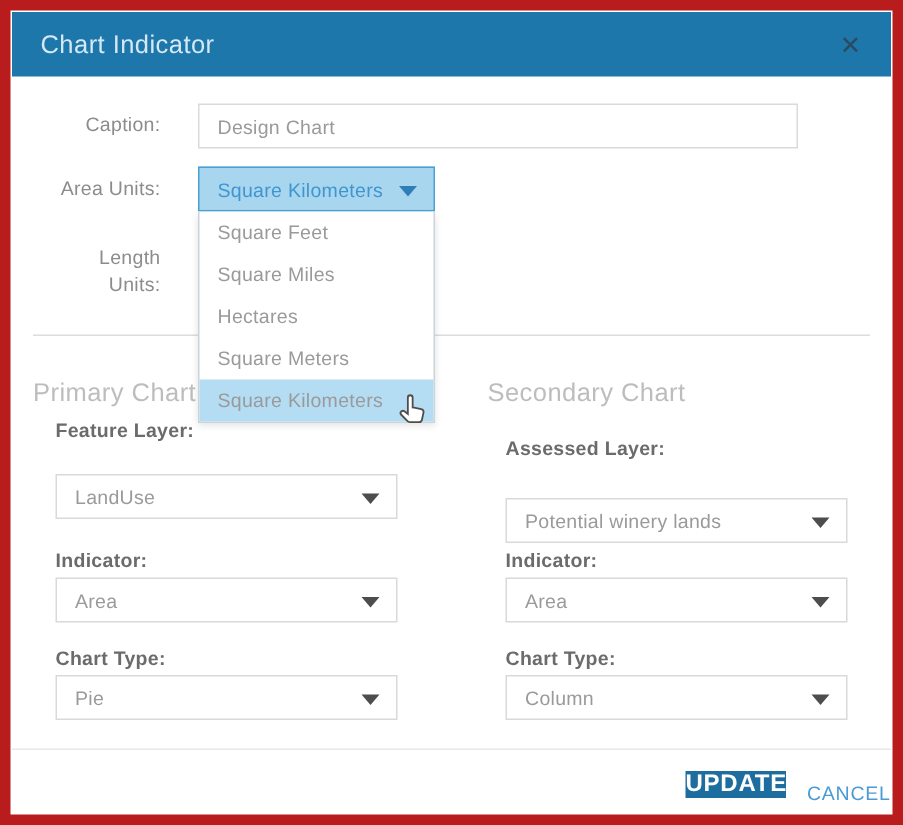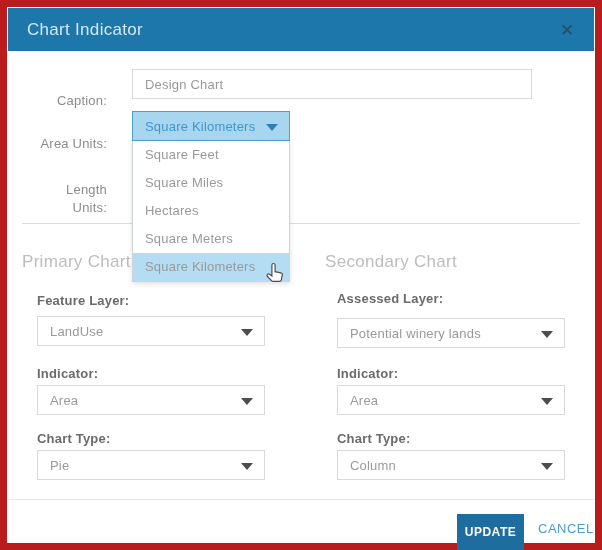--- a/index.html
+++ b/index.html
@@ -22,21 +22,21 @@
   .close-btn {
     position: absolute; right: 14px; top: 9px; width: 26px; height: 26px;
     display: flex; align-items: center; justify-content: center;
     color: #2b4b60; font-size: 17px; cursor: pointer; background: none; border: none;
     font-family: "Liberation Sans", sans-serif;
   }
 
   
   .field-label {
     position: absolute; left: 0; width: 100px; text-align: right;
-    color: #8c8c8c; font-size: 13px; letter-spacing: .2px; margin-top: 18px;
+    color: #8c8c8c; font-size: 13px; letter-spacing: .2px;
   }
   .caption-input {
     position: absolute; left: 125px; top: 62px; width: 400px; height: 30px;
     border: 1px solid #dadada; color: #9a9a9a; font-size: 13px; letter-spacing: .2px;
     padding: 0 12px; font-family: "Liberation Sans", sans-serif; outline: none; background: #fff;
   }
 
   
   .units-select {
     position: absolute; left: 125px; top: 104px; width: 158px; height: 30px;
@@ -83,22 +83,22 @@
     position: absolute; right: 11px; top: 12px; width: 0; height: 0;
     border-left: 6px solid transparent; border-right: 6px solid transparent;
     border-top: 7px solid #4d4d4d;
   }
   .col-primary { left: 30px; }
   .col-secondary { left: 330px; }
 
   
   .footer-divider { position: absolute; left: 1px; right: 1px; top: 492px; height: 1px; background: #e8e8e8; }
   .update-btn {
-    position: absolute; left: 450px; top: 507px; width: 67px; height: 36px;
-    background: #1e6d9f; color: #fff; border: none; font-size: 12px; font-weight: bold;
+    position: absolute; left: 450px; top: 507px; width: 67px; height: 18px;
+    background: #1e6d9f; color: #fff; border: none; font-size: 16px; font-weight: bold;
     letter-spacing: .5px; cursor: pointer; font-family: "Liberation Sans", sans-serif;
   }
   .cancel-link {
     position: absolute; left: 531px; top: 514px; color: #4a9bd5; font-size: 13px;
     letter-spacing: .5px; cursor: pointer; text-decoration: none;
   }
 </style>
 </head>
 <body>
 
@@ -138,40 +138,40 @@
         <svg width="24" height="24" viewBox="0 0 24 24">
           <path d="M10.5 2.5c.9 0 1.6.7 1.6 1.6v6.6l1 .1 4.7 1c.9.2 1.6 1 1.6 1.9 0 .1 0 .3-.1.4l-1 4.7c-.2.9-1 1.6-1.9 1.6h-6.2c-.5 0-1.1-.2-1.5-.6l-4.2-4.3c-.6-.6-.6-1.6 0-2.2.6-.5 1.5-.6 2.1-.1l2.3 1.8V4.1c0-.9.7-1.6 1.6-1.6z" fill="#ffffff" stroke="#4d4d4d" stroke-width="1.2"></path>
         </svg>
       </span>
     </div>
   </div>
 
   <div class="section-heading heading-primary">Primary Chart</div>
   <div class="section-heading heading-secondary">Secondary Chart</div>
 
-  <div class="grp-label col-primary" style="top:286px;">Feature Layer:</div>
+  <div class="grp-label col-primary" style="top:272px;">Feature Layer:</div>
   <div class="select-box col-primary" style="top:309px;">
     <span class="value">LandUse</span>
     <span class="caret-gray"></span>
   </div>
 
   <div class="grp-label col-primary" style="top:359px;">Indicator:</div>
   <div class="select-box col-primary" style="top:378px;">
     <span class="value">Area</span>
     <span class="caret-gray"></span>
   </div>
 
   <div class="grp-label col-primary" style="top:424px;">Chart Type:</div>
   <div class="select-box col-primary" style="top:443px;">
     <span class="value">Pie</span>
     <span class="caret-gray"></span>
   </div>
 
   <div class="grp-label col-secondary" style="top:284px;">Assessed Layer:</div>
-  <div class="select-box col-secondary" style="top:311px;">
+  <div class="select-box col-secondary" style="top:325px;">
     <span class="value">Potential winery lands</span>
     <span class="caret-gray"></span>
   </div>
 
   <div class="grp-label col-secondary" style="top:359px;">Indicator:</div>
   <div class="select-box col-secondary" style="top:378px;">
     <span class="value">Area</span>
     <span class="caret-gray"></span>
   </div>
 

